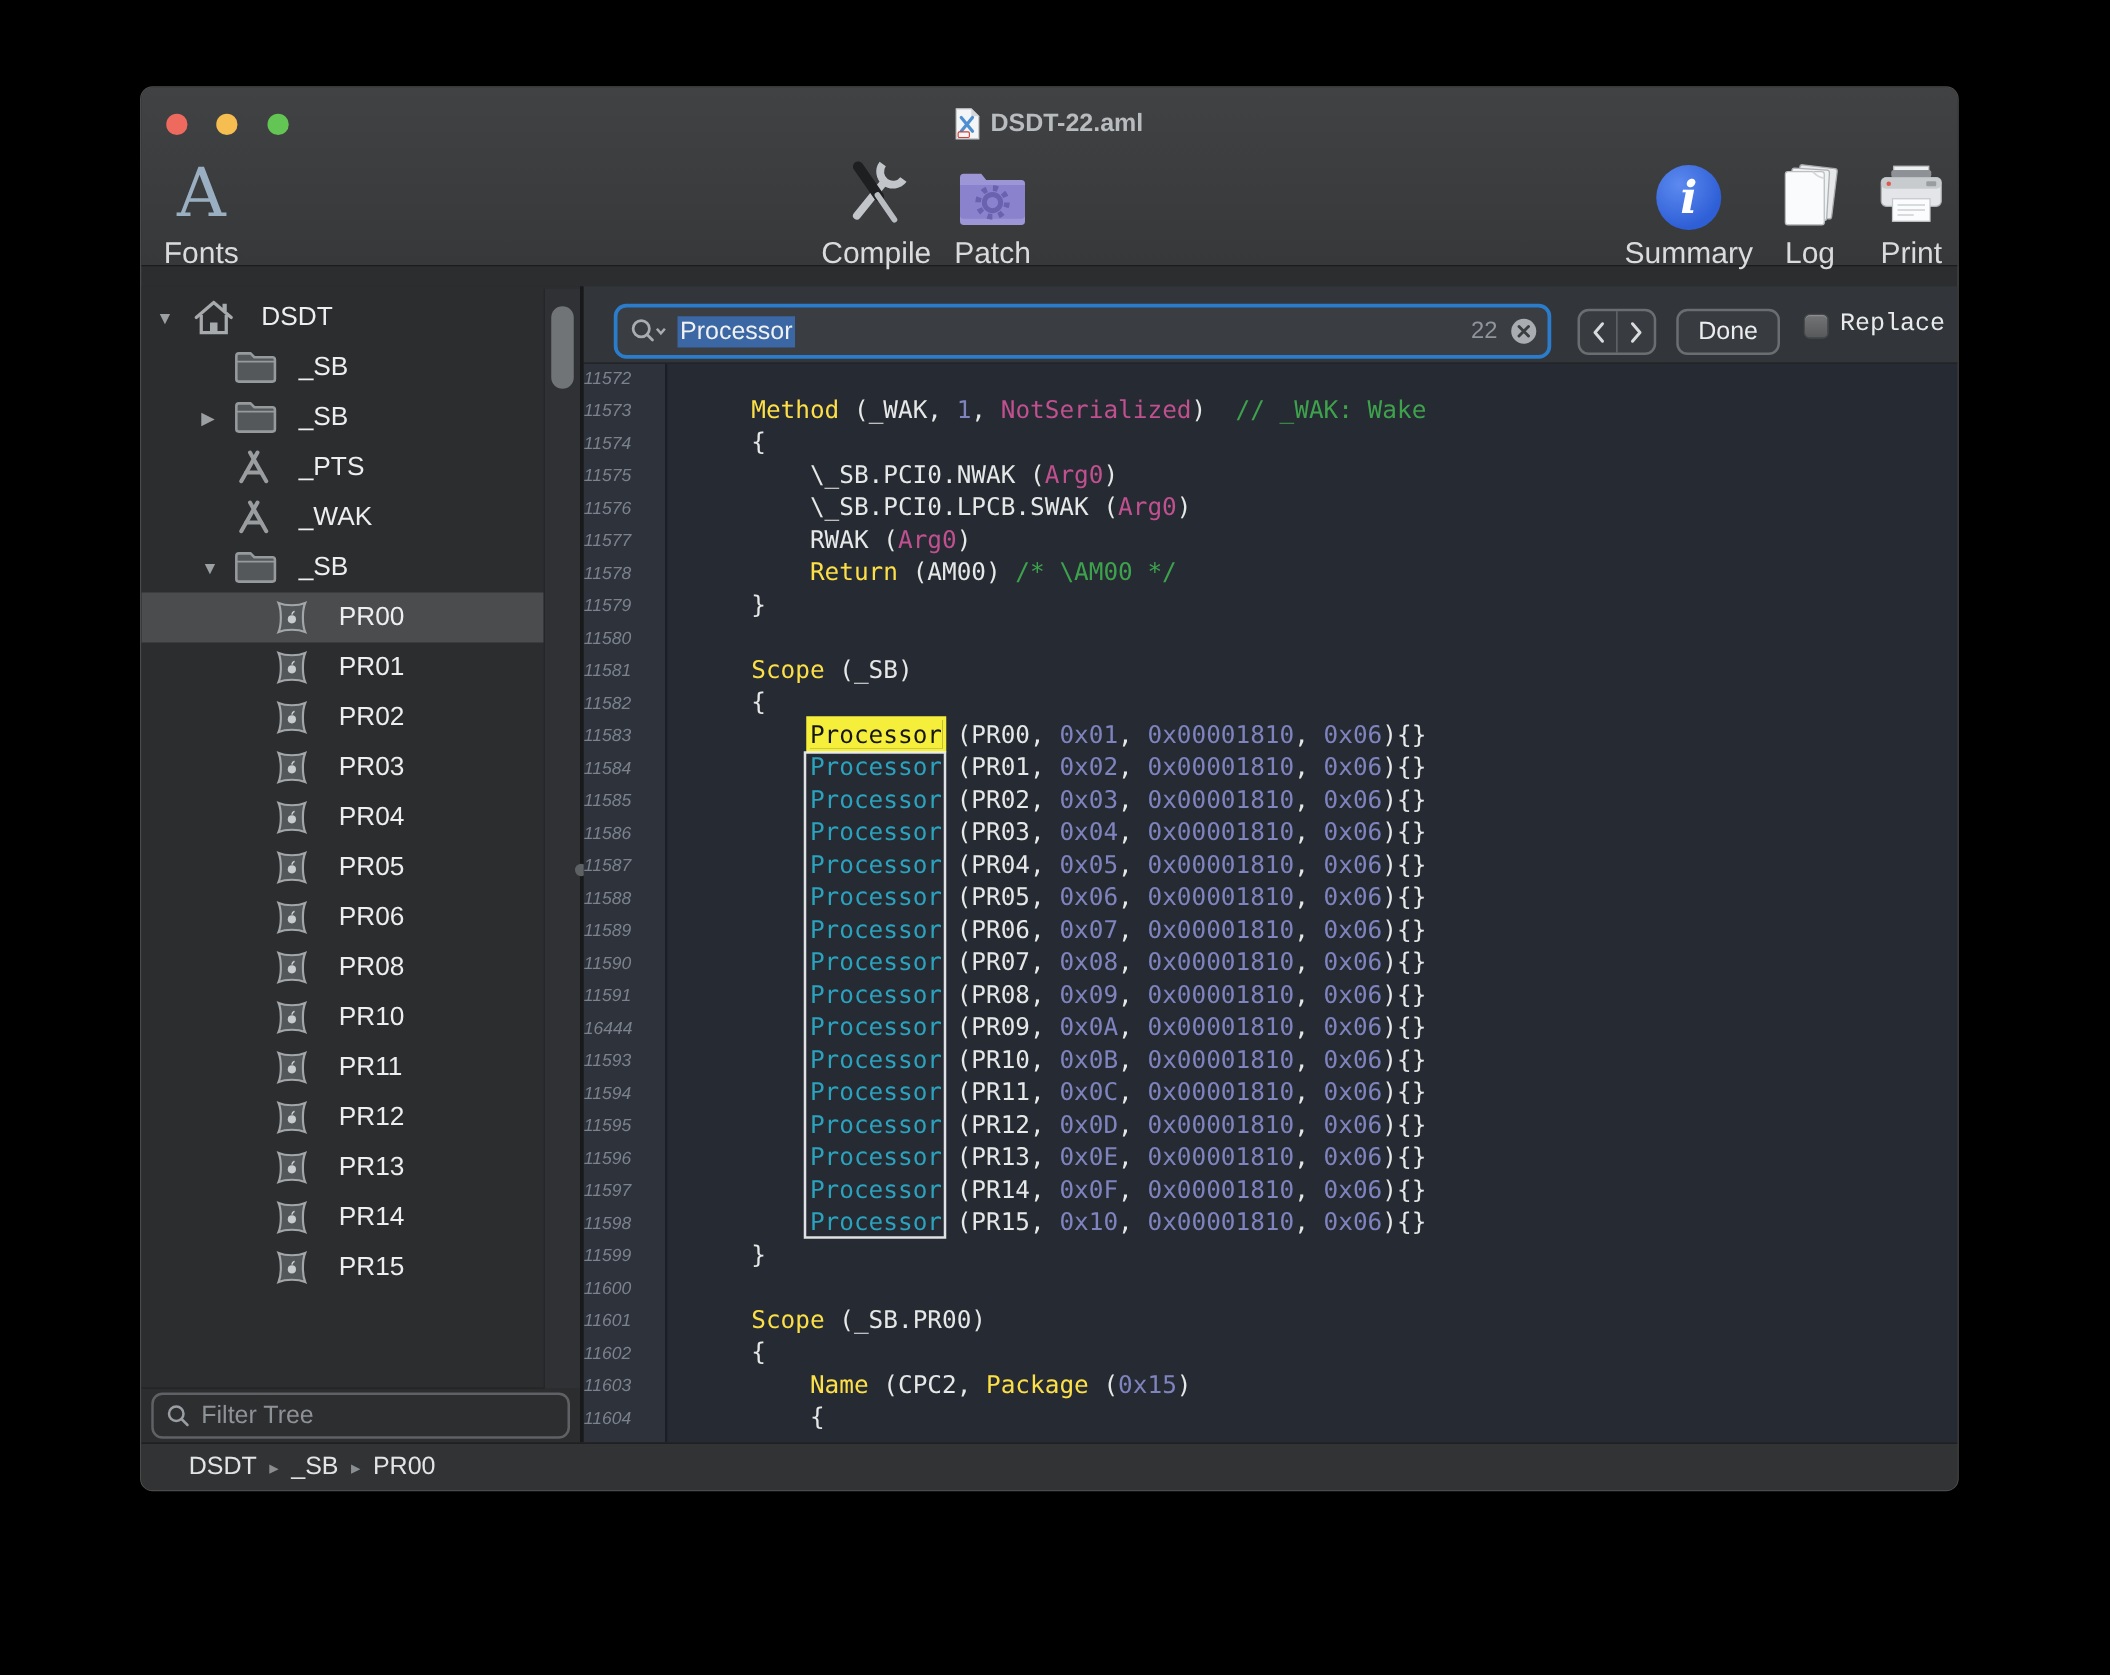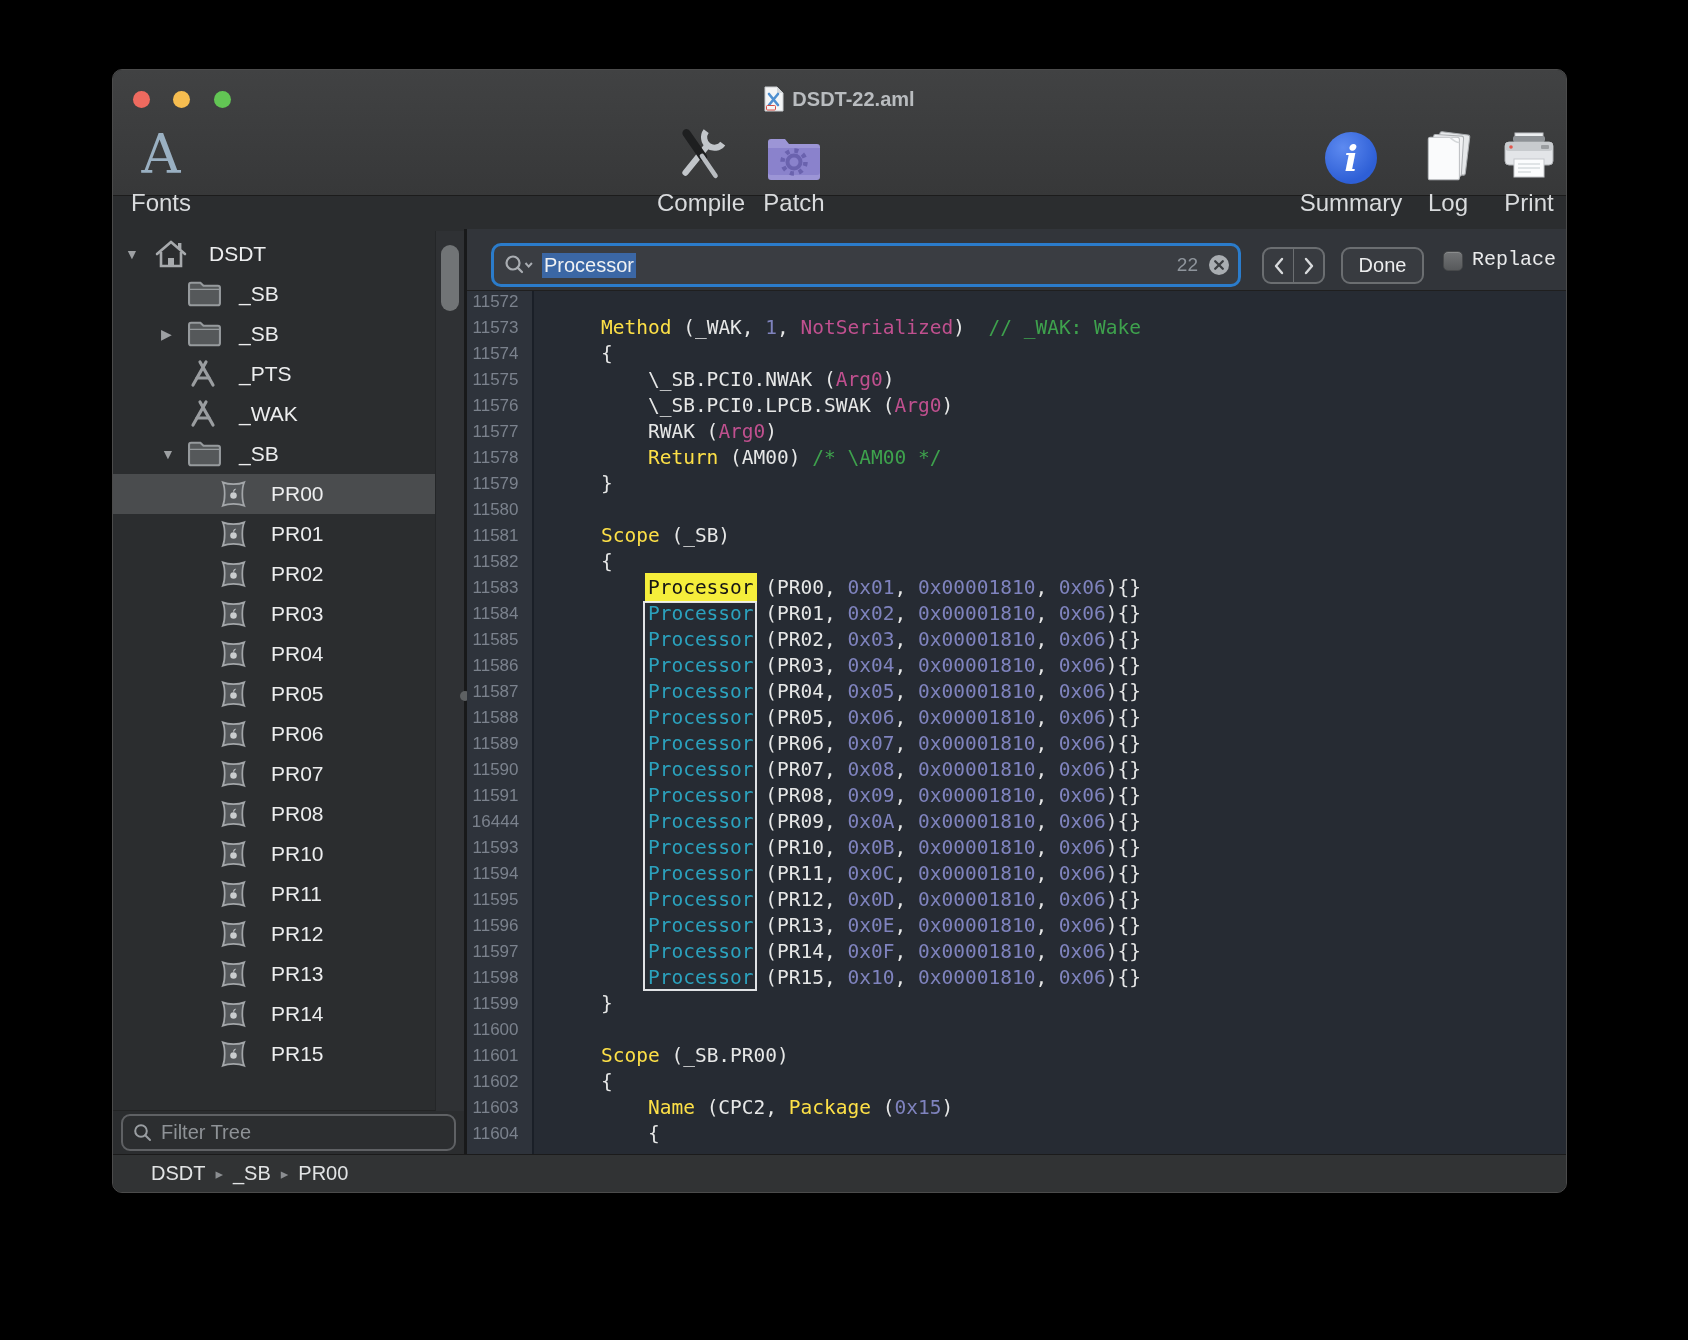--- a/index.html
+++ b/index.html
@@ -4,21 +4,21 @@
 <style>
   * { margin:0; padding:0; box-sizing:border-box; }
   html,body { width:1688px; height:1340px; background:#000; overflow:hidden;
               font-family:"Liberation Sans", sans-serif; }
 
   #window { position:absolute; left:112px; top:69px; width:1455px; height:1124px;
             background:#2b2d2f; border-radius:10px; overflow:hidden;
             border:1px solid #4b4b4b; box-shadow:0 24px 70px rgba(0,0,0,.75); }
 
   
-  .chrome { position:absolute; left:0; top:0; right:0; height:126px;
+  .chrome { position:absolute; left:0; top:0; right:0; height:143px;
             background:linear-gradient(#414243,#373839); border-bottom:1px solid #1c1c1c;padding-left:28px; }
   .tl { position:absolute; top:21px; width:17px; height:17px; border-radius:50%; }
   .tl.red    { left:20px;  background:#ee6a5f; }
   .tl.yellow { left:60px;  background:#f6bd50; }
   .tl.green  { left:101px; background:#62c554; }
   .title-group { position:absolute; top:14px; left:0; right:0; height:30px;
                  display:flex; justify-content:center; align-items:center; gap:8px; }
   .title-text { font-size:20px; font-weight:600; color:#b9bcbf; }
 
   .tbtn { position:absolute; top:52px; width:110px; display:flex; flex-direction:column;
@@ -85,22 +85,22 @@
   .replace-lab { position:absolute; left:1005px; top:0; line-height:62px;
                  font-size:20px; color:#e9eaeb;font-family:Liberation Mono, monospace; }
 
   
   .editor { position:absolute; left:354px; top:221px; width:1101px; bottom:38px;
             background:#262b33; overflow:hidden; }
   .gutterbg { position:absolute; left:0; top:0; width:67px; height:100%;
               background:#2e333b; border-right:2px solid #1a1f27; }
   .code { position:absolute; left:0; top:-2px; right:0; }
   .cline { display:flex; height:26px; line-height:26px; }
-  .lnum { width:67px; flex:none; text-align:center; padding-right:10px;
-          font-size:17px; color:#7b828d; }
+  .lnum { width:67px; flex:none; text-align:left; padding-right:10px;
+          font-size:14px; color:#7b828d;font-style:italic; }
   .ltxt { white-space:pre; font-family:"DejaVu Sans Mono", monospace; font-size:19.5px;
           color:#e6e7e7; padding-left:20px; }
   .tk { color:#fde047; } .tn { color:#7f83be; } .tm { color:#c0508f;margin-top:23px; }
   .tc { color:#3ea24d; } .th { color:#2ba2be; }
   .ty { background:#f5ee3b; color:#151515; outline:3px solid #f5ee3b; }
   .match-outline { position:absolute; left:176px; top:310px; width:114px; height:390px;
                    border:2px solid rgba(240,242,244,0.92); pointer-events:none; }
 
   
   .statusbar { position:absolute; left:0; right:0; bottom:0; height:38px;
@@ -325,30 +325,20 @@
         </div>
         <div class="tree-row lv2">
           <span class="ticon">
             <svg width="29" height="29" viewBox="0 0 30 30">
               <path d="M4,3 C10,5.5 20,5.5 26,3 C23.5,9 23.5,21 26,27 C20,24.5 10,24.5 4,27 C6.5,21 6.5,9 4,3 Z" fill="#54575a" stroke="#a3a6a9" stroke-width="1.8"></path>
               <circle cx="15" cy="16.5" r="3.4" fill="#c9ccce"></circle>
               <path d="M15,12.6 q0.4,-2.2 2.2,-2.8" stroke="#c9ccce" stroke-width="1.3" fill="none"></path>
             </svg>
           </span>
           <span class="tlab">PR06</span>
-        </div>
-        <div class="tree-row lv2">
-          <span class="ticon">
-            <svg width="29" height="29" viewBox="0 0 30 30">
-              <path d="M4,3 C10,5.5 20,5.5 26,3 C23.5,9 23.5,21 26,27 C20,24.5 10,24.5 4,27 C6.5,21 6.5,9 4,3 Z" fill="#54575a" stroke="#a3a6a9" stroke-width="1.8"></path>
-              <circle cx="15" cy="16.5" r="3.4" fill="#c9ccce"></circle>
-              <path d="M15,12.6 q0.4,-2.2 2.2,-2.8" stroke="#c9ccce" stroke-width="1.3" fill="none"></path>
-            </svg>
-          </span>
-          <span class="tlab">PR07</span>
         </div>
         <div class="tree-row lv2">
           <span class="ticon">
             <svg width="29" height="29" viewBox="0 0 30 30">
               <path d="M4,3 C10,5.5 20,5.5 26,3 C23.5,9 23.5,21 26,27 C20,24.5 10,24.5 4,27 C6.5,21 6.5,9 4,3 Z" fill="#54575a" stroke="#a3a6a9" stroke-width="1.8"></path>
               <circle cx="15" cy="16.5" r="3.4" fill="#c9ccce"></circle>
               <path d="M15,12.6 q0.4,-2.2 2.2,-2.8" stroke="#c9ccce" stroke-width="1.3" fill="none"></path>
             </svg>
           </span>
           <span class="tlab">PR08</span>

